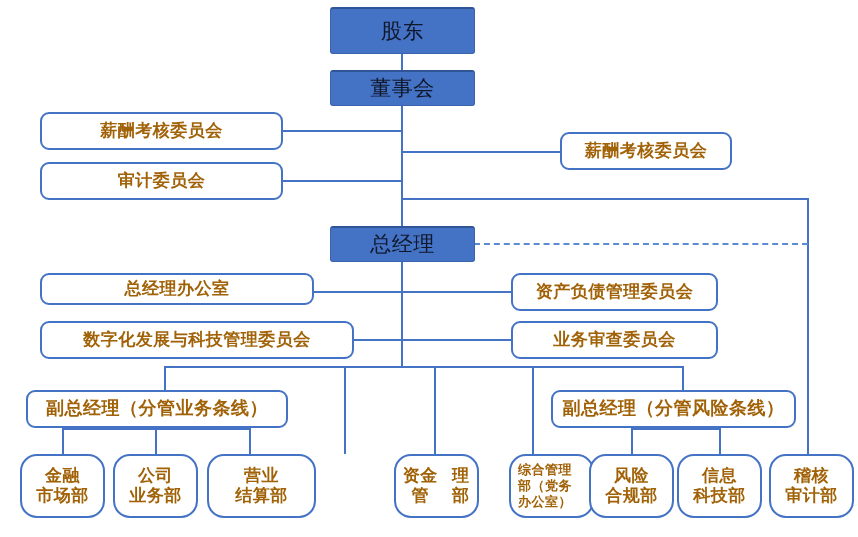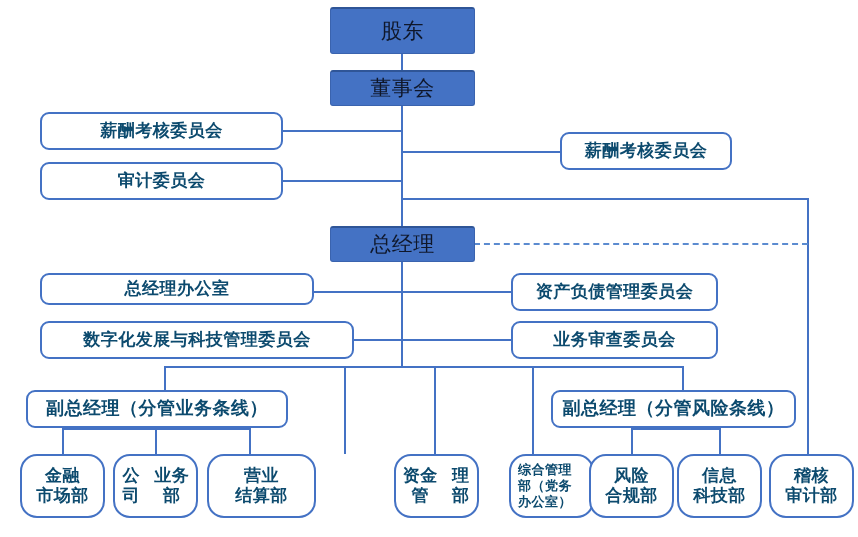--- a/index.html
+++ b/index.html
@@ -32,21 +32,21 @@
     border:1px solid #3A63AE;
     border-top:2px solid #2F5597;
     color:#0f172a;
     font-size:21px;
     font-weight:400;
     border-radius:3px;
   }
   .node.plain{
     background:#ffffff;
     border:2px solid #4472C4;
-    color:#0c4a6e;
+    color:#a16207;
     font-weight:bold;
     font-size:17px;
   }
   .node.dept{
     font-size:17px;
     border-radius:17px;
   }
   .node.dept.small{
     font-size:13px;
     font-weight:bold;
@@ -128,21 +128,21 @@
 
   <div class="node plain big" style="left:26px;top:390px;width:262px;height:38px;">副总经理（分管业务条线）</div>
 
   <div class="node plain big" style="left:551px;top:390px;width:245px;height:38px;">副总经理（分管风险条线）</div>
 
   <div class="node plain dept" style="left:20px;top:454px;width:85px;height:64px;flex-direction:column;">
     <span>金融</span>
     <span>市场部</span>
   </div>
 
-  <div class="node plain dept" style="left:113px;top:454px;width:85px;height:64px;">
+  <div class="node plain dept" style="left:113px;top:454px;width:85px;height:64px;flex-direction:column;">
     <span>公司</span>
     <span>业务部</span>
   </div>
 
   <div class="node plain dept" style="left:207px;top:454px;width:109px;height:64px;flex-direction:column;">
     <span>营业</span>
     <span>结算部</span>
   </div>
 
 

